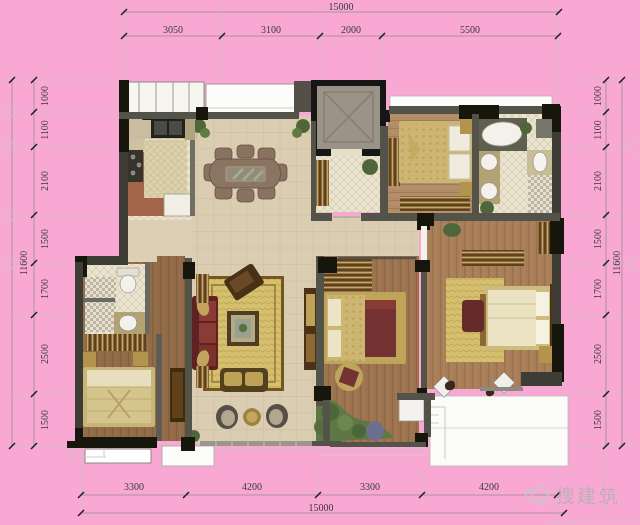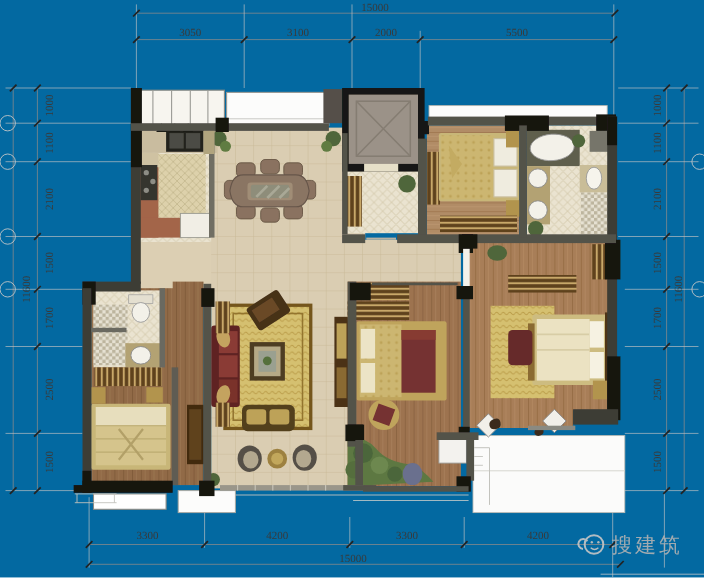--- a/index.html
+++ b/index.html
@@ -1,16 +1,16 @@
 <!DOCTYPE html>
 <html><head>
 <meta charset="utf-8">
 <style>
   html,body{margin:0;padding:0;background:#ffffff;}
-  #page{position:relative;width:640px;height:525px;background:#0369a1;overflow:hidden;
+  #page{position:relative;width:640px;height:525px;background:#f9a8d4;overflow:hidden;
         font-family:"Liberation Sans", sans-serif;}
 </style>
 </head>
 <body>
 <div id="page">
 <svg width="640" height="525" viewBox="0 0 640 525" xmlns="http://www.w3.org/2000/svg">
 <defs>
   <filter id="soft" x="-2%" y="-2%" width="104%" height="104%">
     <feGaussianBlur stdDeviation="0.5"></feGaussianBlur>
   </filter>

